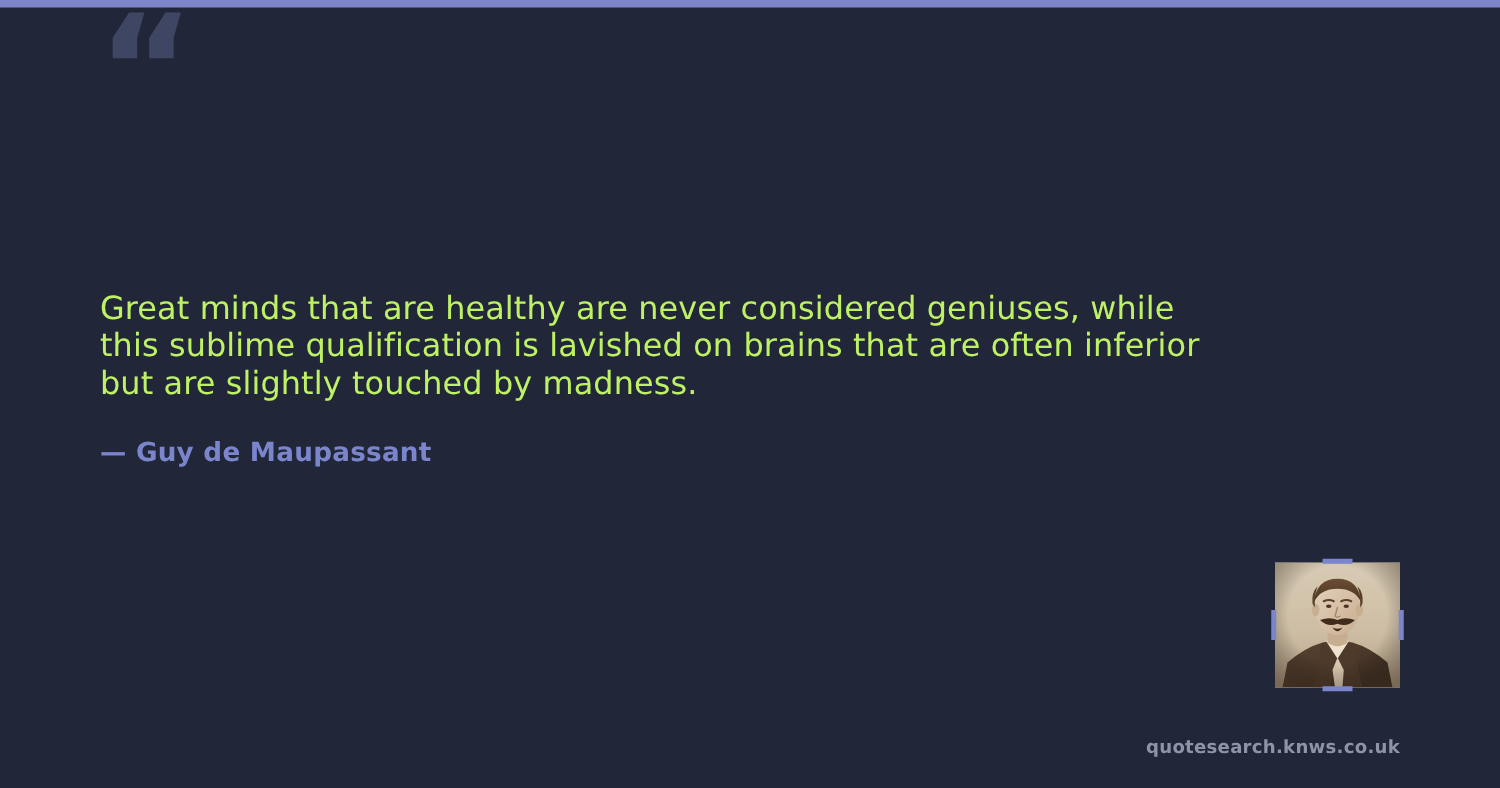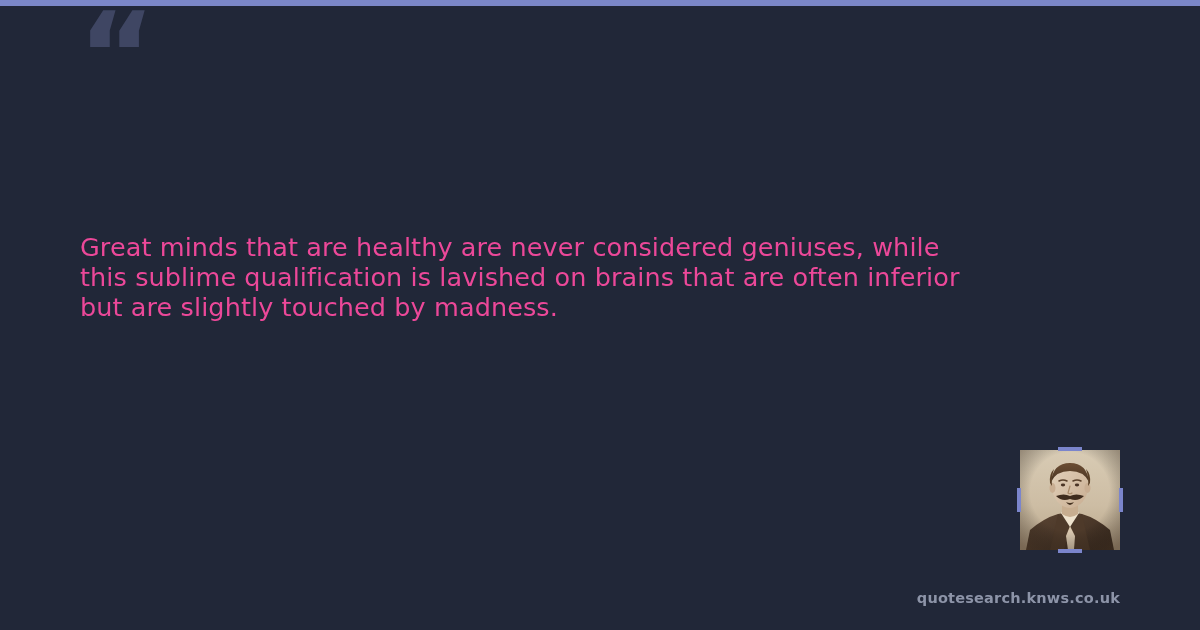--- a/index.html
+++ b/index.html
@@ -50,21 +50,21 @@
   
   .quote-text {
     position: absolute;
     left: 80px;
     top: 232px;
     width: 900px;
     font-family: "DejaVu Sans", sans-serif;
     font-size: 25.5px;
     line-height: 30px;
     font-weight: 400;
-    color: #ec4899;
+    color: #bef264;
     letter-spacing: 0.1px;
   }
 
   
   .author {
     position: absolute;
     left: 80px;
     top: 348px;
     font-family: "DejaVu Sans", sans-serif;
     font-size: 21px;
@@ -144,20 +144,21 @@
 <body>
 
 <div class="card">
 
   <div class="accent-bar"></div>
 
   <div class="quote-glyph">“</div>
 
   <div class="quote-text">Great minds that are healthy are never considered geniuses, while this sublime qualification is lavished on brains that are often inferior but are slightly touched by madness.</div>
 
+  <div class="author">— Guy de Maupassant</div>
 
   <div class="portrait-wrap">
     <div class="portrait">
       <svg viewBox="0 0 100 100" xmlns="http://www.w3.org/2000/svg" aria-hidden="true">
         <defs>
           <linearGradient id="bgSepia" x1="0" y1="0" x2="0" y2="1">
             <stop offset="0%" stop-color="#d8cbb4"></stop>
             <stop offset="55%" stop-color="#cdbda4"></stop>
             <stop offset="100%" stop-color="#b9a68b"></stop>
           </linearGradient>

